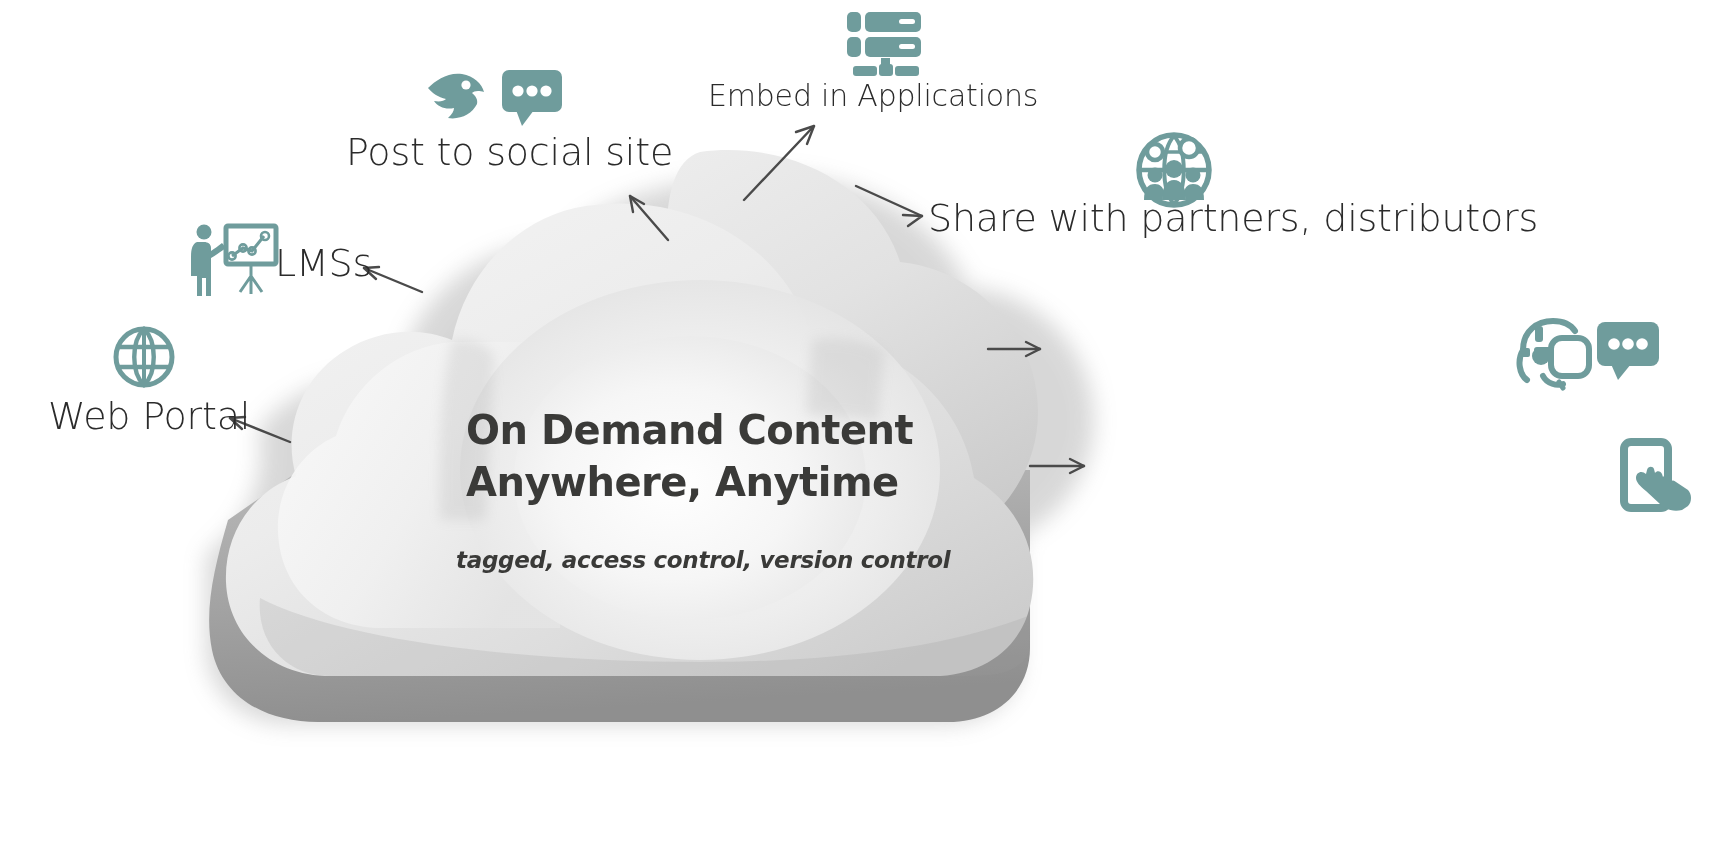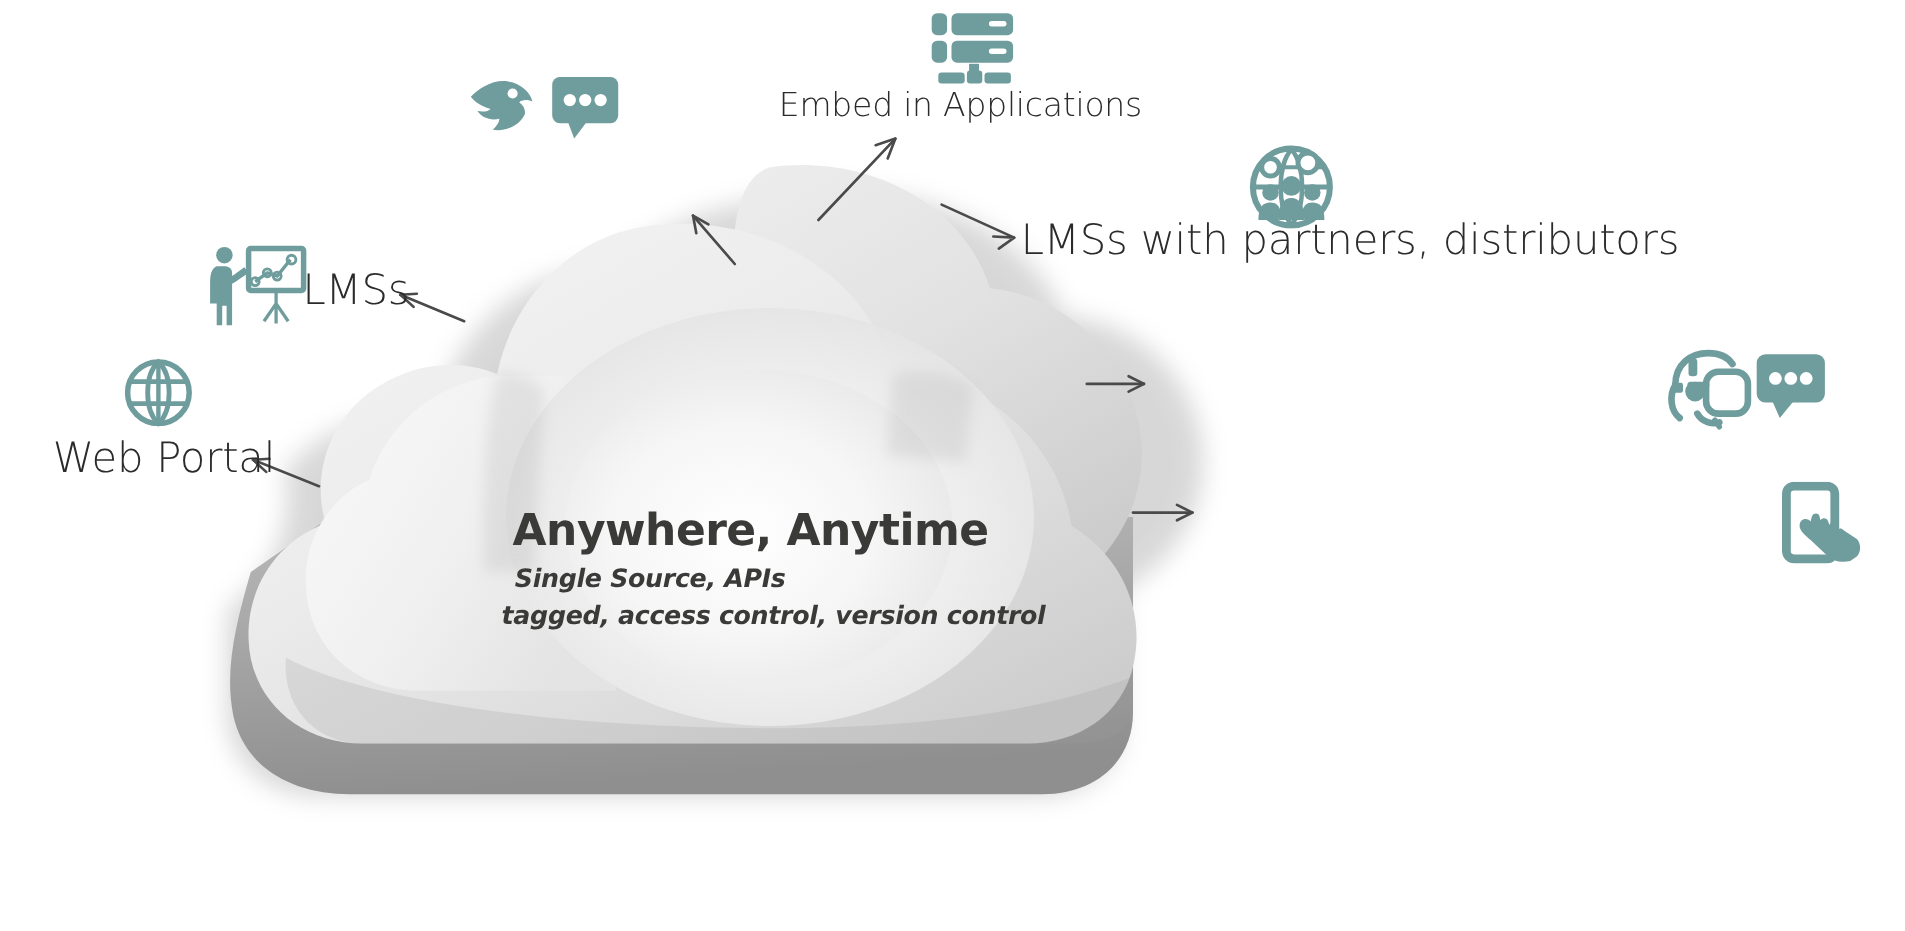--- a/index.html
+++ b/index.html
@@ -311,28 +311,29 @@
 
   <div class="icon-box" style="left:113px; top:326px; width:62px; height:62px;">
     <svg viewBox="0 0 62 62" width="62" height="62">
       <circle cx="31" cy="31" r="28" fill="none" stroke="#6f9c9c" stroke-width="5"></circle>
       <path d="M4 21 H58 M4 41 H58" stroke="#6f9c9c" stroke-width="4.4" fill="none"></path>
       <path d="M31 3 C18 15, 18 47, 31 59 C44 47, 44 15, 31 3 Z" fill="none" stroke="#6f9c9c" stroke-width="4.4"></path>
       <path d="M31 3 L31 59" stroke="#6f9c9c" stroke-width="4" fill="none"></path>
     </svg>
   </div>
 
+  <div class="label" style="left:346px; top:130px; font-size:38px;">Post to social site</div>
 
   <div class="label" style="left:708px; top:78px; font-size:30px;">Embed in Applications</div>
 
-  <div class="label" style="left:928px; top:196px; font-size:38px;">LMSs with partners, distributors</div>
+  <div class="label" style="left:928px; top:196px; font-size:38px;">Share with partners, distributors</div>
 
 
 
   <div class="label" style="left:275px; top:241px; font-size:38px;">LMSs</div>
 
   <div class="label" style="left:48px; top:394px; font-size:38px;">Web Portal</div>
 
+  <div class="cloud-text cloud-title" style="left:466px; top:404px;">On Demand Content</div>
   <div class="cloud-text cloud-title" style="left:466px; top:456px;">Anywhere, Anytime</div>
-  <div class="cloud-text cloud-sub" style="left:468px; top:511px;">Single Source, APIs</div>
   <div class="cloud-text cloud-sub" style="left:456px; top:544px;">tagged, access control, version control</div>
 
 </div>
 
 </body></html>

